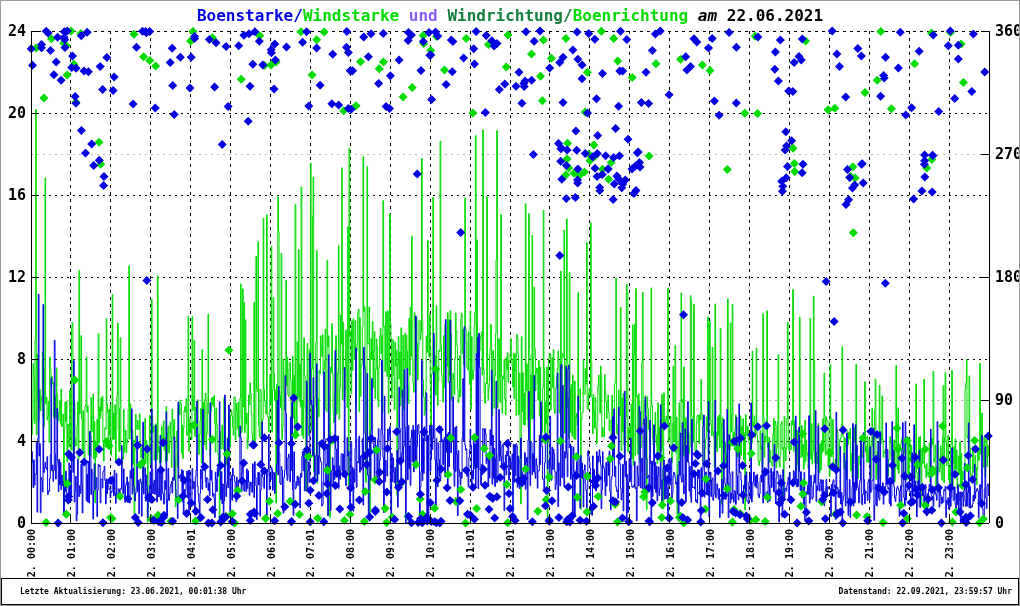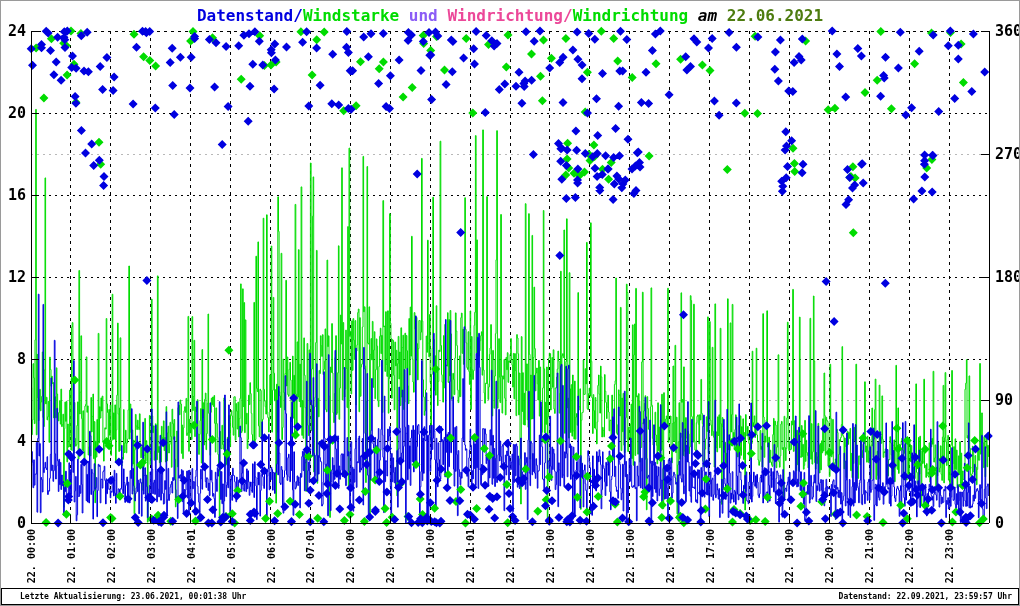--- a/index.html
+++ b/index.html
@@ -2,31 +2,31 @@
 <html><head>
 <meta charset="utf-8">
 <style>
   html,body{margin:0;padding:0;background:#e8e8e8;}
   #page{position:relative;width:1020px;height:606px;background:#ffffff;
         border:1px solid #9a9a9a;box-sizing:border-box;overflow:hidden;
         font-family:"DejaVu Sans Mono",monospace;}
   #title{position:absolute;top:5px;left:0;width:100%;text-align:center;
          font:bold 16px "DejaVu Sans Mono",monospace;white-space:pre;}
   #plot-svg{position:absolute;top:0;left:0;}
-  #footer{position:absolute;left:0;right:0;bottom:0;height:17px;
+  #footer{position:absolute;left:0;right:0;bottom:0;height:27px;
           background:#ffffff;border:1px solid #000;box-sizing:border-box;
           display:flex;justify-content:space-between;align-items:center;
           font:bold 8px "DejaVu Sans Mono",monospace;color:#000;
           padding:0 6px 0 18px;}
 </style>
 </head>
 <body>
 
 <div id="page">
-  <div id="title"><span style="color: rgb(0, 0, 224);">Datenstand/</span><span style="color: rgb(0, 220, 0);">Windstarke</span><span style="color: #8b5cf6;"> und </span><span style="color: #ec4899;">Windrichtung/</span><span style="color: rgb(0, 220, 0);">Windrichtung</span><span style="color: rgb(0, 0, 0); font-style: italic;"> am </span><span style="color: #4d7c0f;">22.06.2021</span></div>
+  <div id="title"><span style="color: rgb(0, 0, 224);">Boenstarke/</span><span style="color: rgb(0, 220, 0);">Windstarke</span><span style="color: #8b5cf6;"> und </span><span style="color: #15803d;">Windrichtung/</span><span style="color: rgb(0, 220, 0);">Boenrichtung</span><span style="color: rgb(0, 0, 0); font-style: italic;"> am </span><span style="color: #000000;">22.06.2021</span></div>
   <svg id="plot-svg" width="1020" height="606">
       <g stroke-width="1" shape-rendering="crispEdges" fill="none">
         <line x1="69.91666666666666" y1="30" x2="69.91666666666666" y2="522" stroke="#000000" stroke-dasharray="3 4"></line>
         <line x1="109.83333333333333" y1="30" x2="109.83333333333333" y2="522" stroke="#000000" stroke-dasharray="3 4"></line>
         <line x1="149.75" y1="30" x2="149.75" y2="522" stroke="#000000" stroke-dasharray="3 4"></line>
         <line x1="189.66666666666666" y1="30" x2="189.66666666666666" y2="522" stroke="#000000" stroke-dasharray="3 4"></line>
         <line x1="229.58333333333334" y1="30" x2="229.58333333333334" y2="522" stroke="#000000" stroke-dasharray="3 4"></line>
         <line x1="269.5" y1="30" x2="269.5" y2="522" stroke="#000000" stroke-dasharray="3 4"></line>
         <line x1="309.4166666666667" y1="30" x2="309.4166666666667" y2="522" stroke="#000000" stroke-dasharray="3 4"></line>
         <line x1="349.3333333333333" y1="30" x2="349.3333333333333" y2="522" stroke="#000000" stroke-dasharray="3 4"></line>

